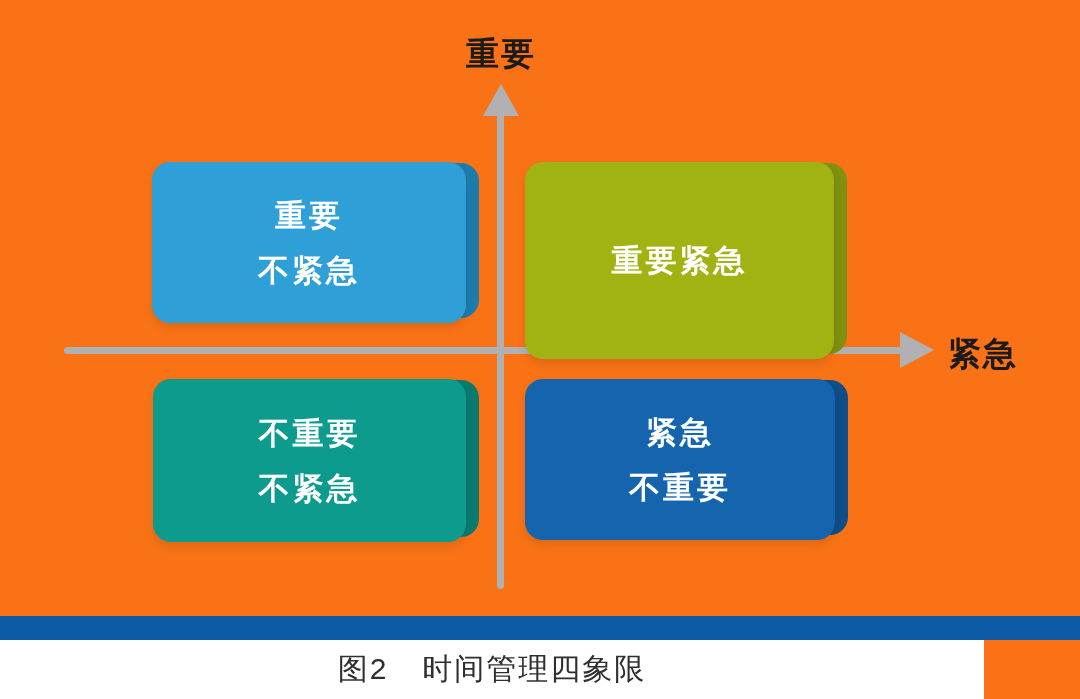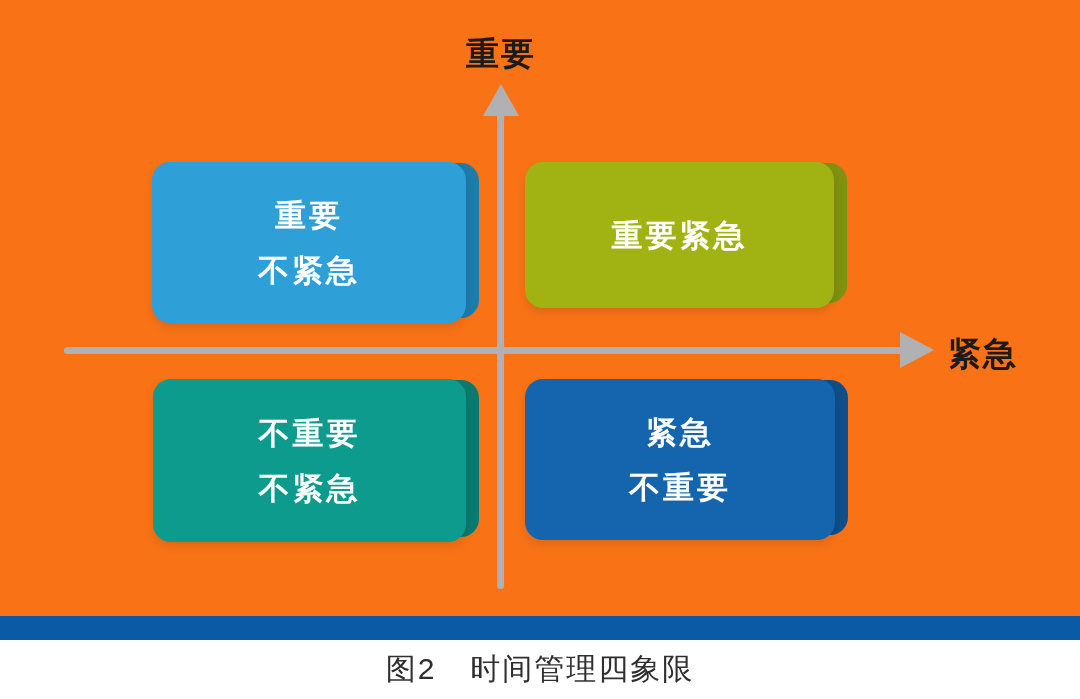--- a/index.html
+++ b/index.html
@@ -90,38 +90,38 @@
   .card .line {
     color: #ffffff;
     font-size: 31px;
     font-weight: bold;
     line-height: 55px;
     letter-spacing: 3px;
     text-align: center;
     white-space: nowrap;
   }
   .card.tl { left: 152px; top: 162px; width: 314px; height: 161px; }
-  .card.tr { left: 525px; top: 162px; width: 309px; height: 146px; }
+  .card.tr { left: 525px; top: 162px; width: 309px; height: 197px; }
   .card.bl { left: 153px; top: 379px; width: 313px; height: 163px; }
   .card.br { left: 525px; top: 379px; width: 310px; height: 161px; }
 
   
   .divider-bar {
     position: absolute;
     left: 0;
     top: 616px;
     width: 1080px;
     height: 24px;
     background: var(--bar-color);
   }
   .caption-area {
     position: absolute;
     left: 0;
     top: 640px;
-    width: 1080px;
+    width: 984px;
     height: 59px;
     background: #ffffff;
     display: flex;
     align-items: center;
     justify-content: center;
   }
   .caption {
     font-size: 30px;
     color: #2f2f2f;
     letter-spacing: 2px;

